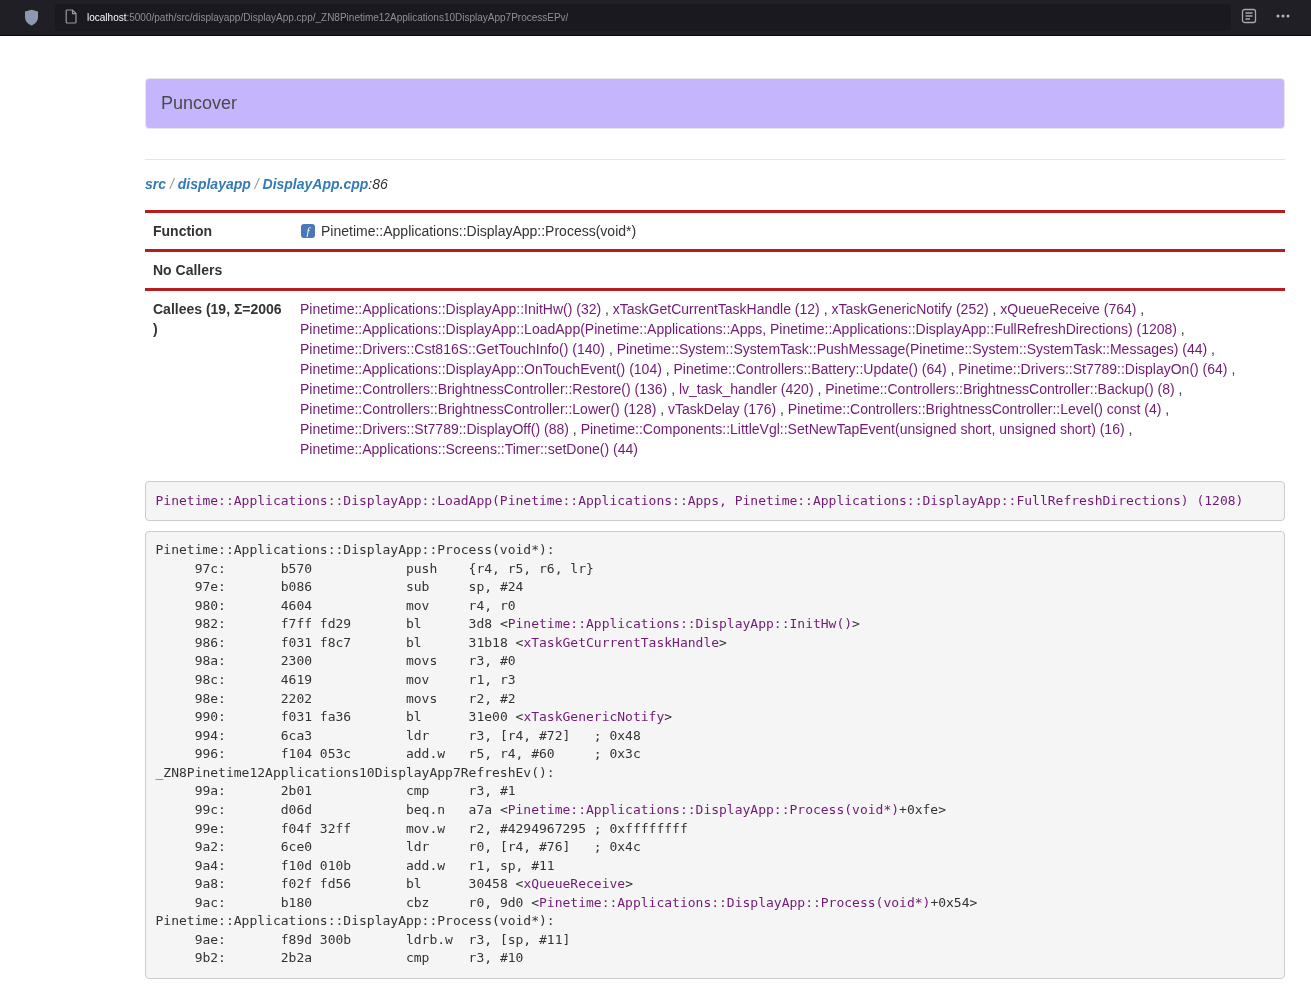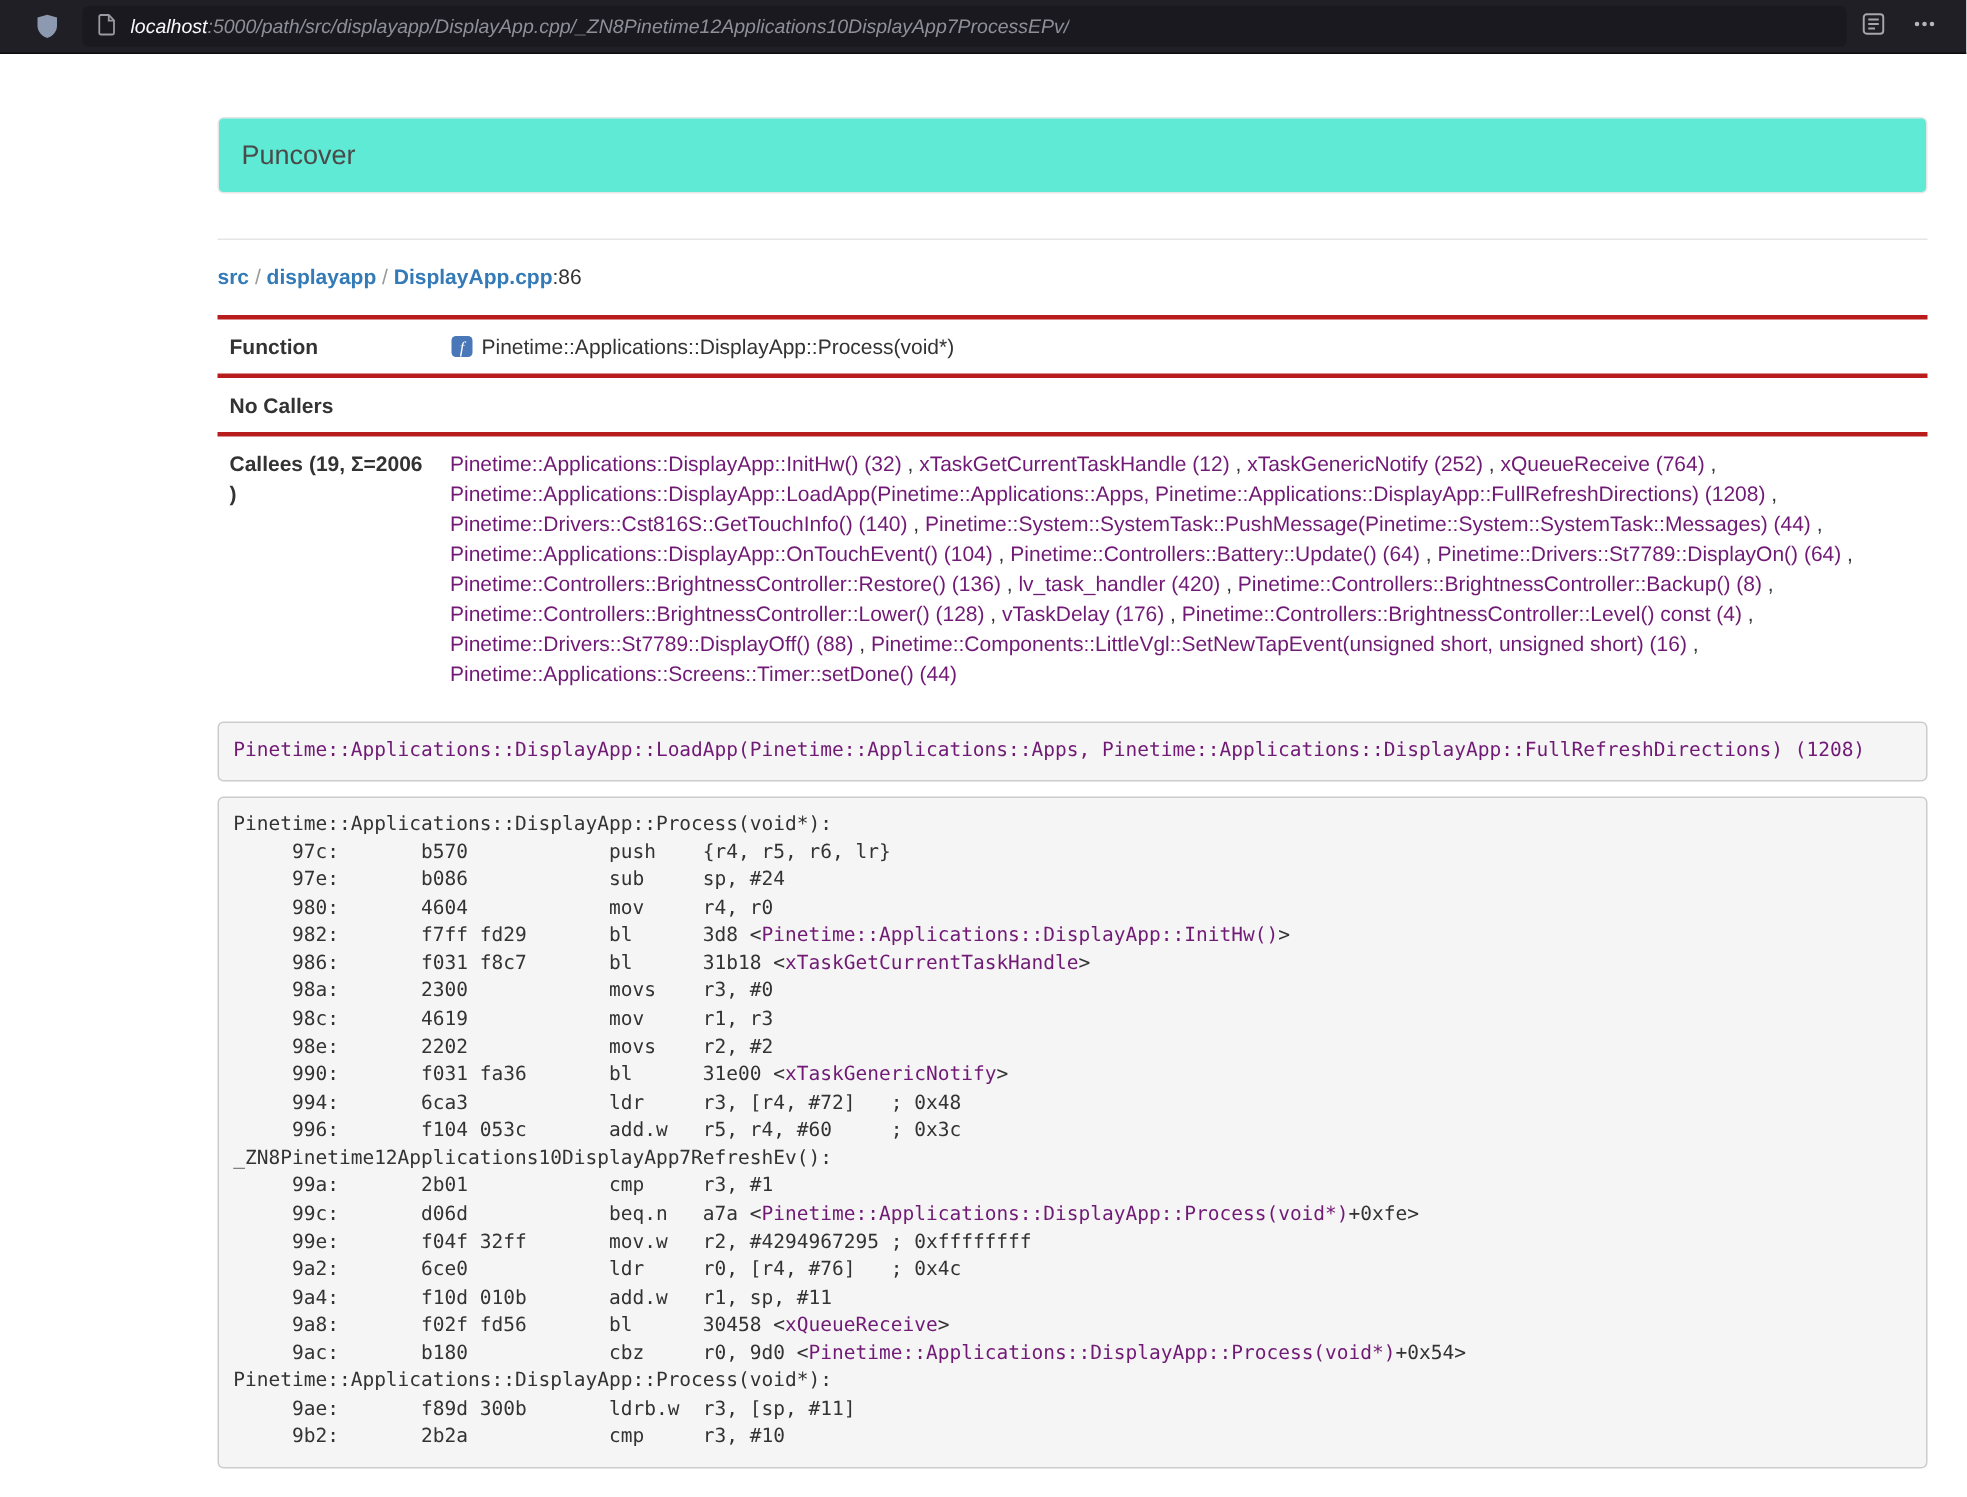--- a/index.html
+++ b/index.html
@@ -16,36 +16,36 @@
   .topbar {
     height: 36px; background: #211f26; border-bottom: 1px solid #0c0c0d;
     display: flex; align-items: center; padding: 0 12px;
   }
   .shield-wrap { display: flex; align-items: center; margin: 0 6px 0 12px; }
   .urlbar {
     flex: 1; height: 27px; margin: 0 10px; padding: 0 10px;
     background: #1a191f; border-radius: 4px;
     display: flex; align-items: center; gap: 9px; min-width: 0;
   }
-  .url-text { font-size: 13px; color: #8f8f99; white-space: nowrap; overflow: hidden; font-style: italic; }
+  .url-text { font-size: 10px; color: #8f8f99; white-space: nowrap; overflow: hidden; }
   .url-host { color: #f9f9fb; }
   .right-icons { display: flex; align-items: center; gap: 18px; margin-right: 8px; }
 
   
   .main { position: absolute; left: 145px; top: 78px; width: 1140px; }
 
   .navbar {
-    height: 51px; background: #5eead4; border: 1px solid #e7e7e7; border-radius: 4px;
+    height: 51px; background: #c4b5fd; border: 1px solid #e7e7e7; border-radius: 4px;
     display: flex; align-items: center; padding: 0 15px;
   }
   .brand { font-size: 18px; color: #4a4a4a; }
 
   hr.divider { border: 0; border-top: 1px solid #e5e5e5; margin: 30px 0 0 0; }
 
-  .breadcrumb { margin: 14px 0 16px 0; line-height: 20px; }
+  .breadcrumb { margin: 14px 0 16px 0; line-height: 20px; font-style: italic; }
   .bc-link { color: #337ab7; font-weight: bold; }
   .bc-sep { color: #999; }
   .bc-suffix { color: #333; }
 
   table.symbol-table { width: 100%; border-collapse: collapse; }
   table.symbol-table > tbody > tr > td {
     padding: 8px; border-top: 3px solid #b91c1c; vertical-align: top; line-height: 20px;
   }
   td.label-col { width: 147px; font-weight: bold; }
   .func-line { display: flex; align-items: center; gap: 5px; }

